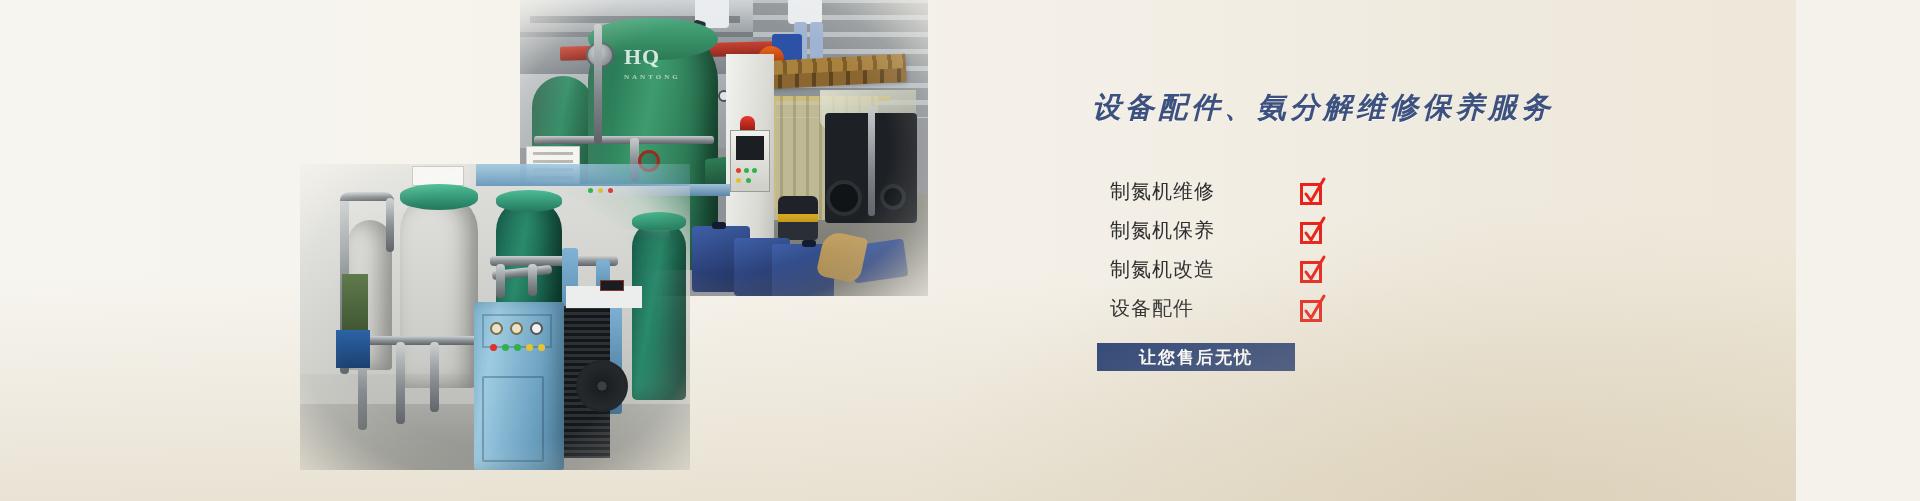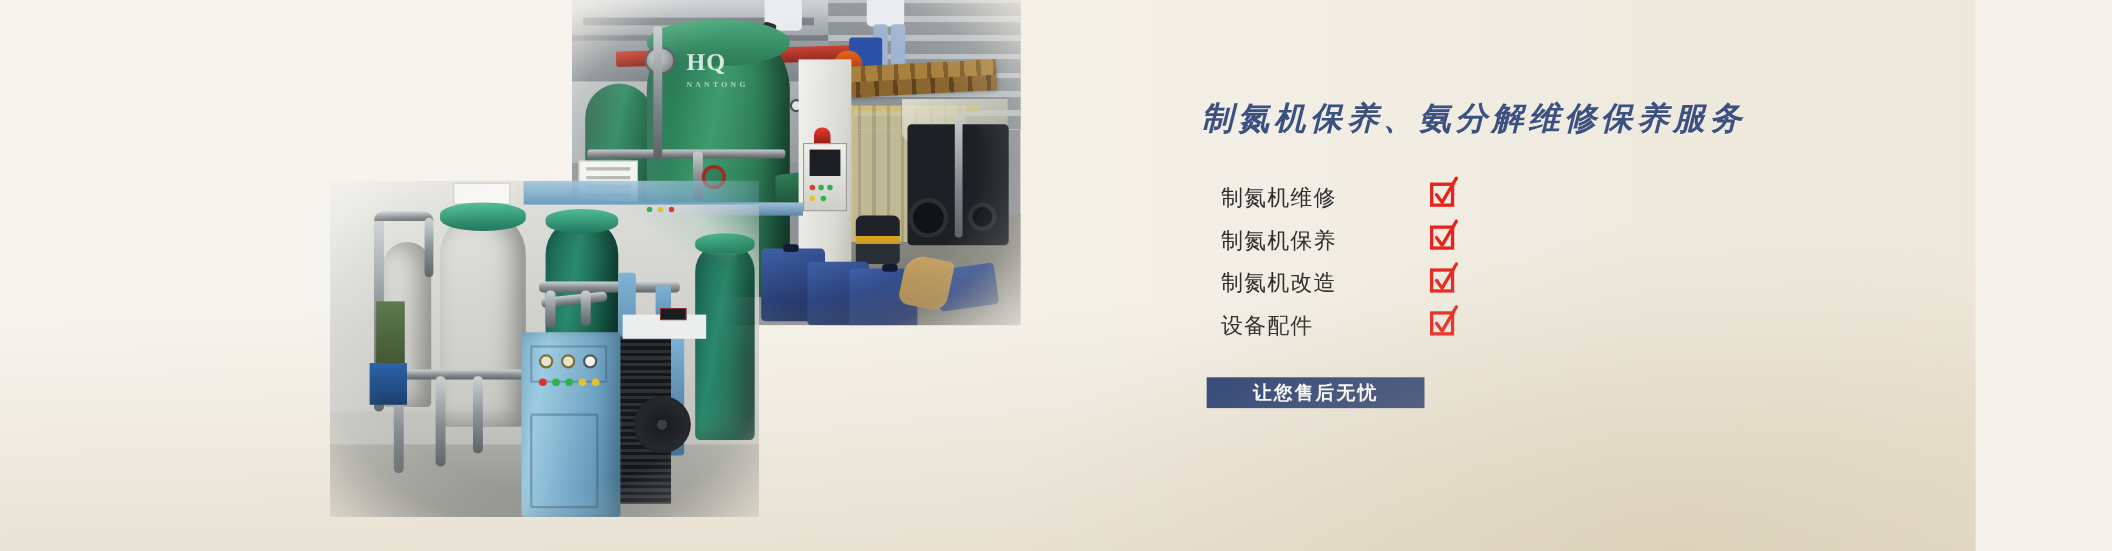--- a/index.html
+++ b/index.html
@@ -177,21 +177,21 @@
     white-space:nowrap;
     text-shadow:0 1px 0 rgba(255,255,255,.6);
     font-style:italic;
   }
 
   #feature-list{ position:absolute; left:30px; top:166px; width:300px; }
   .feature-row{
     position:relative;
     height:39px;
     display:flex;
-    align-items:flex-start;
+    align-items:flex-end;
   }
   .feature-label{
     font-family:"Liberation Sans", sans-serif;
     font-size:20px;
     color:#2e2e2e;
     letter-spacing:1px;
     width:190px;
   }
   .check-box{
     position:relative;
@@ -361,21 +361,21 @@
         <div class="bp-bluebase"></div>
         <div class="bp-lamp" style="left:288px;top:24px;background:#2eb24b;"></div>
         <div class="bp-lamp" style="left:298px;top:24px;background:#e6c32b;"></div>
         <div class="bp-lamp" style="left:308px;top:24px;background:#e03127;"></div>
       </div>
     </div>
   </div>
 
   <div id="content">
 
-    <div id="headline">制氮机保养、氨分解维修保养服务</div>
+    <div id="headline">设备配件、氨分解维修保养服务</div>
 
     <div id="feature-list">
 
       <div class="feature-row">
         <span class="feature-label">制氮机维修</span>
         <span class="check-box">
           <svg viewBox="0 0 26 28" aria-hidden="true">
             <path d="M4 17 L9 24 L22 2" fill="none" stroke="#e8231b" stroke-width="3" stroke-linecap="round" stroke-linejoin="round"></path>
           </svg>
         </span>

